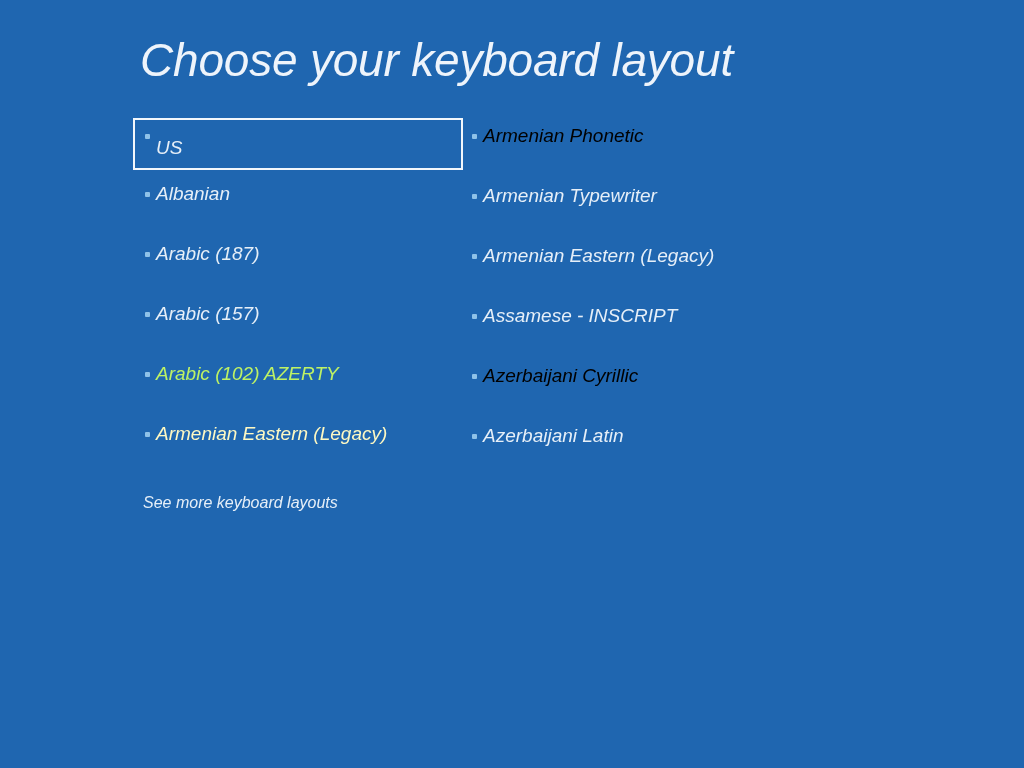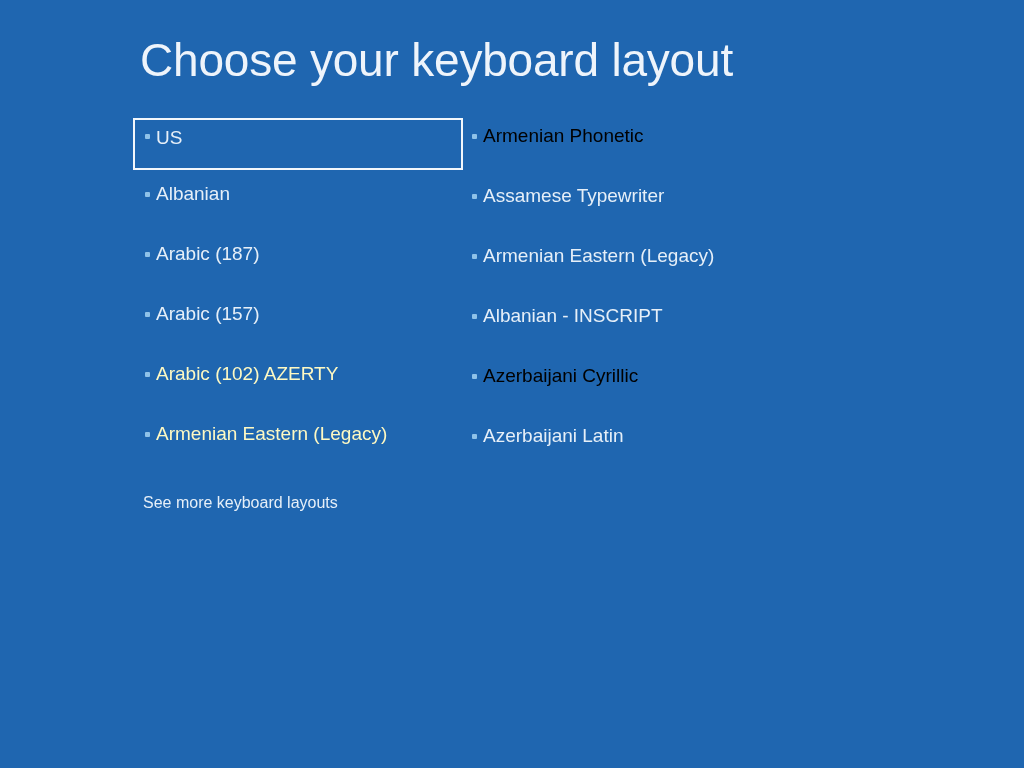--- a/index.html
+++ b/index.html
@@ -14,20 +14,21 @@
     background: #1f66b0;
     font-family: "Liberation Sans", sans-serif;
     -webkit-font-smoothing: antialiased;
   }
 
   #screen {
     position: relative;
     width: 1024px;
     height: 768px;
     background: #1f66b0;
+    font-style: italic;
   }
 
   
   #page-title {
     position: absolute;
     left: 140px;
     top: 36px;
     font-size: 46px;
     font-weight: 300;
     letter-spacing: -0.2px;
@@ -81,21 +82,21 @@
     white-space: nowrap;
   }
 
   
   .layout-item.selected {
     border: 2px solid #f2f7fc;
     padding-left: 10px;
     height: 52px;
   }
   .layout-item.selected .bullet { left: 10px; top: 14px; }
-  .layout-item.selected .item-label { padding-top: 8px; }
+  .layout-item.selected .item-label { padding-top: 18px; }
 
   
   .col-left .layout-item.selected { margin-bottom: 6px; }
 
   
   #see-more-link {
     position: absolute;
     left: 141px;
     top: 493px;
     font-size: 16px;
@@ -127,43 +128,43 @@
         <div class="layout-item">
           <span class="bullet" style="background: rgb(143, 194, 232);"></span>
           <span class="item-label" style="color: rgb(230, 239, 248);">Arabic (187)</span>
         </div>
         <div class="layout-item">
           <span class="bullet" style="background: rgb(143, 194, 232);"></span>
           <span class="item-label" style="color: rgb(230, 239, 248);">Arabic (157)</span>
         </div>
         <div class="layout-item">
           <span class="bullet" style="background: rgb(143, 194, 232);"></span>
-          <span class="item-label" style="color: #fef9c3;">Arabic (102) AZERTY</span>
+          <span class="item-label" style="color: #bef264;">Arabic (102) AZERTY</span>
         </div>
         <div class="layout-item">
           <span class="bullet" style="background: rgb(143, 194, 232);"></span>
           <span class="item-label" style="color: #fef9c3;">Armenian Eastern (Legacy)</span>
         </div>
       </div>
     <div class="layout-column col-right">
         <div class="layout-item">
           <span class="bullet" style="background: rgb(143, 194, 232);"></span>
           <span class="item-label" style="color: #000000;">Armenian Phonetic</span>
         </div>
         <div class="layout-item">
           <span class="bullet" style="background: rgb(143, 194, 232);"></span>
-          <span class="item-label" style="color: rgb(230, 239, 248);">Assamese Typewriter</span>
+          <span class="item-label" style="color: rgb(230, 239, 248);">Armenian Typewriter</span>
         </div>
         <div class="layout-item">
           <span class="bullet" style="background: rgb(143, 194, 232);"></span>
           <span class="item-label" style="color: rgb(230, 239, 248);">Armenian Eastern (Legacy)</span>
         </div>
         <div class="layout-item">
           <span class="bullet" style="background: rgb(143, 194, 232);"></span>
-          <span class="item-label" style="color: rgb(230, 239, 248);">Albanian - INSCRIPT</span>
+          <span class="item-label" style="color: rgb(230, 239, 248);">Assamese - INSCRIPT</span>
         </div>
         <div class="layout-item">
           <span class="bullet" style="background: rgb(143, 194, 232);"></span>
           <span class="item-label" style="color: #000000;">Azerbaijani Cyrillic</span>
         </div>
         <div class="layout-item">
           <span class="bullet" style="background: rgb(143, 194, 232);"></span>
           <span class="item-label" style="color: rgb(230, 239, 248);">Azerbaijani Latin</span>
         </div>
       </div>

